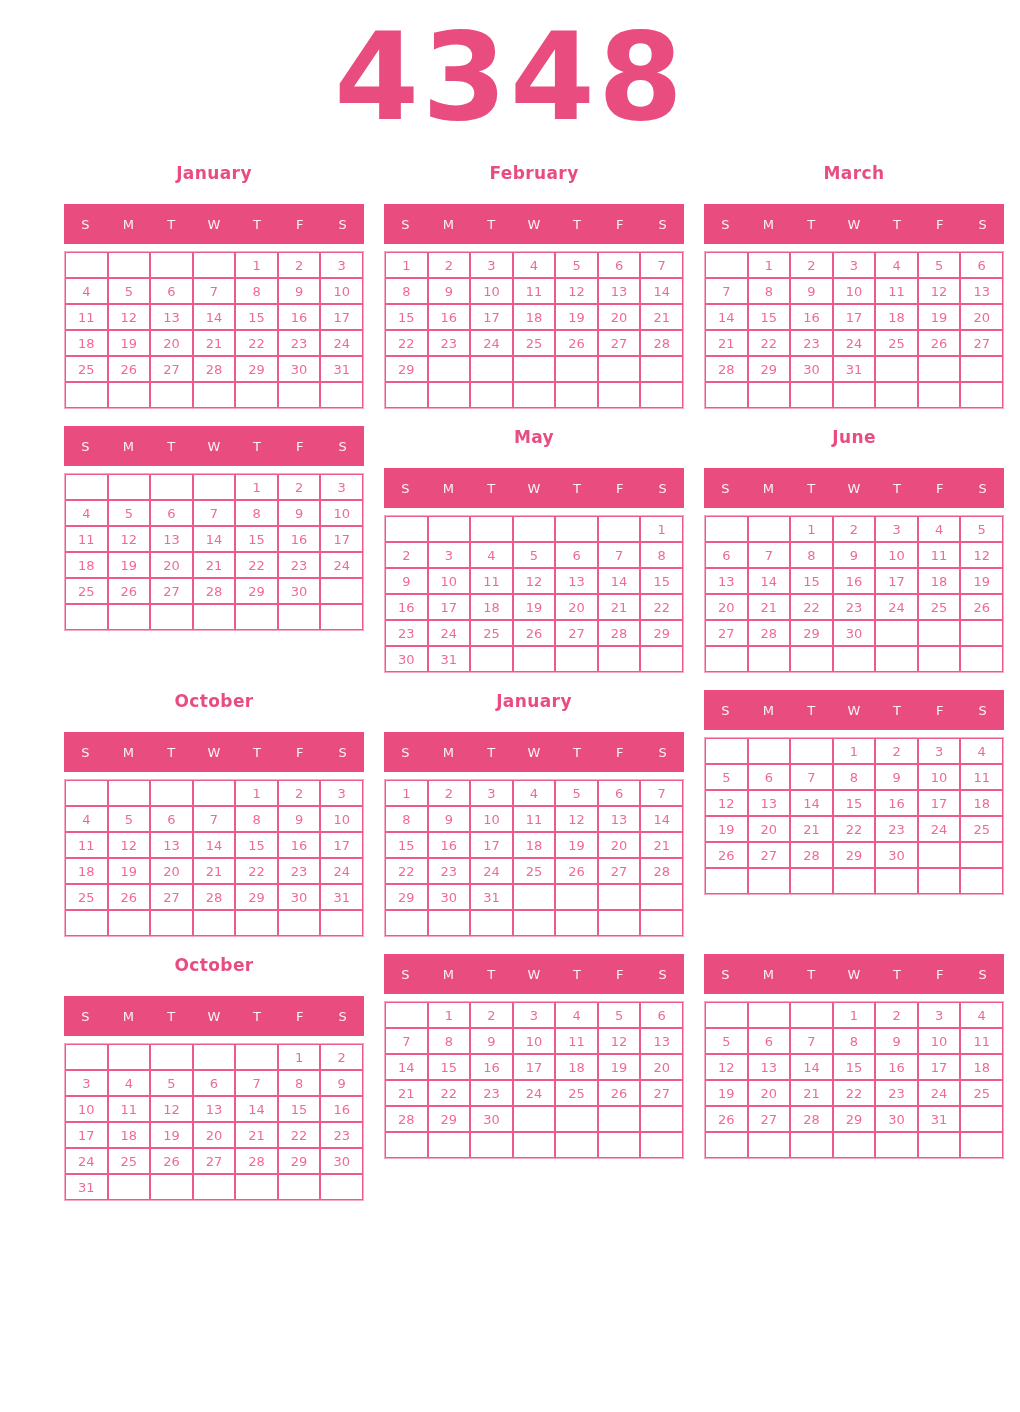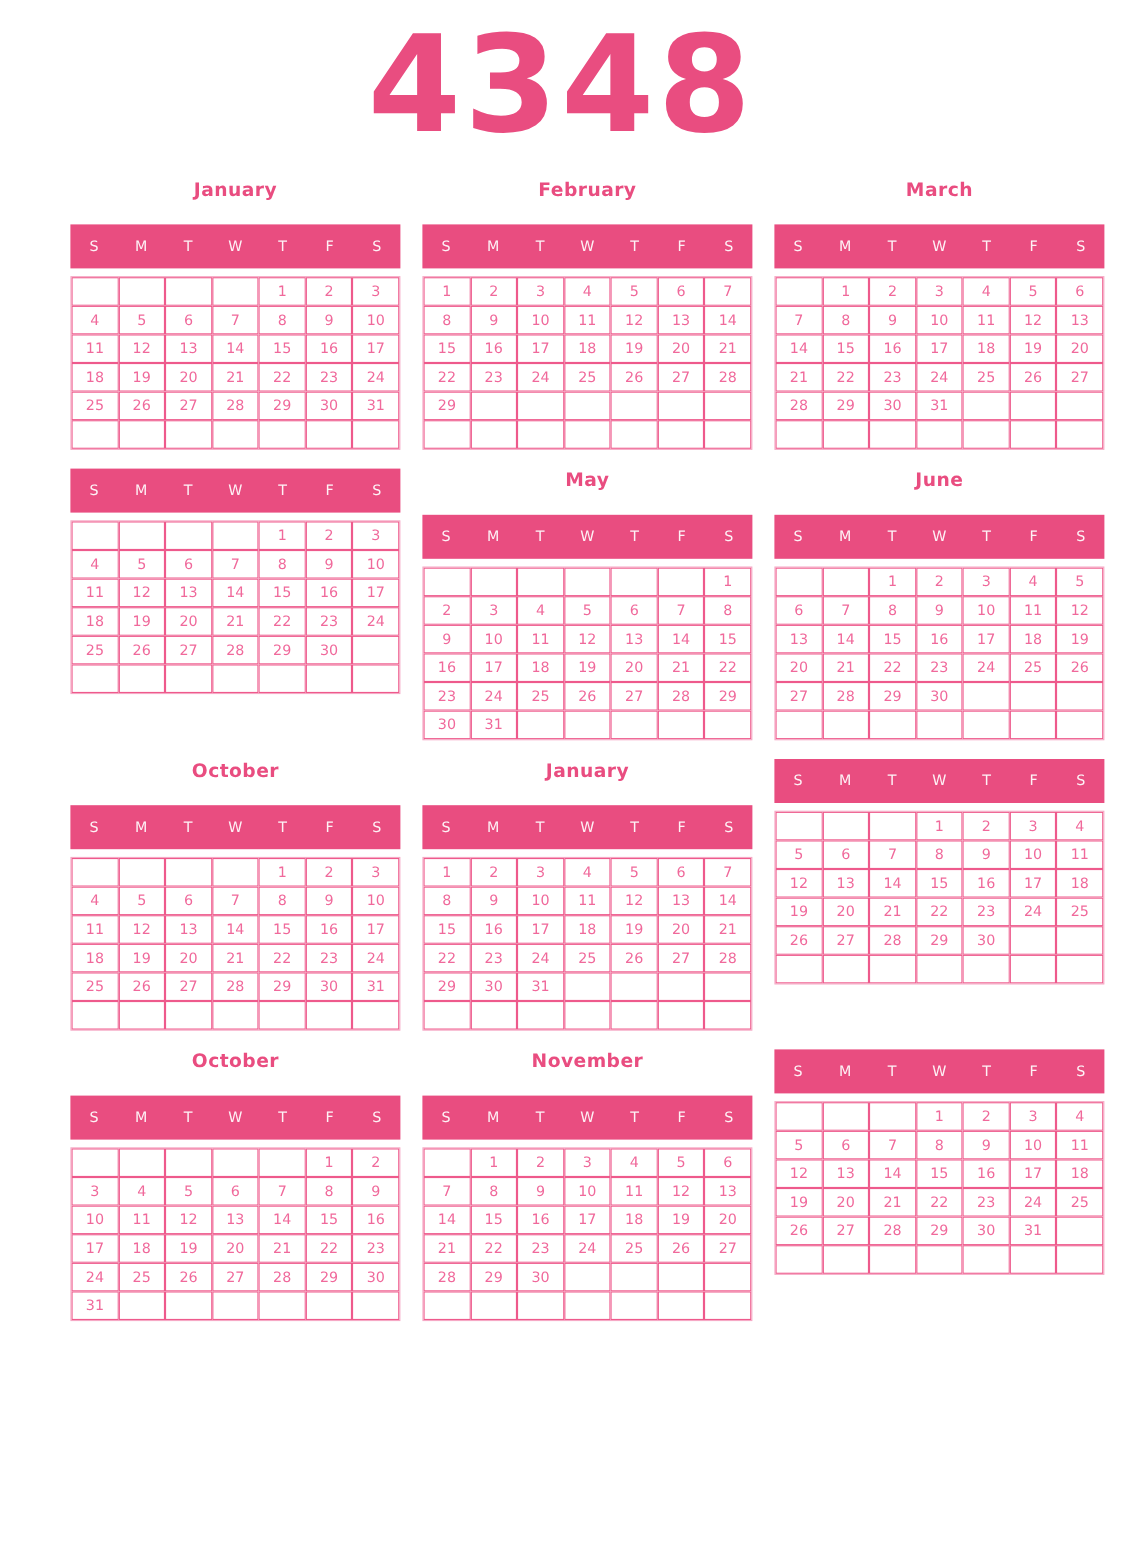--- a/index.html
+++ b/index.html
@@ -743,21 +743,20 @@
               <td class="day-cell"></td>
               <td class="day-cell"></td>
               <td class="day-cell"></td>
               <td class="day-cell"></td>
               <td class="day-cell"></td>
             </tr>
           </tbody>
         </table>
       </section>
       <section class="month">
-        <h2 class="month-title">November</h2>
         <div class="dow-row">
           <span class="dow">S</span>
           <span class="dow">M</span>
           <span class="dow">T</span>
           <span class="dow">W</span>
           <span class="dow">T</span>
           <span class="dow">F</span>
           <span class="dow">S</span>
         </div>
         <table class="month-table">

